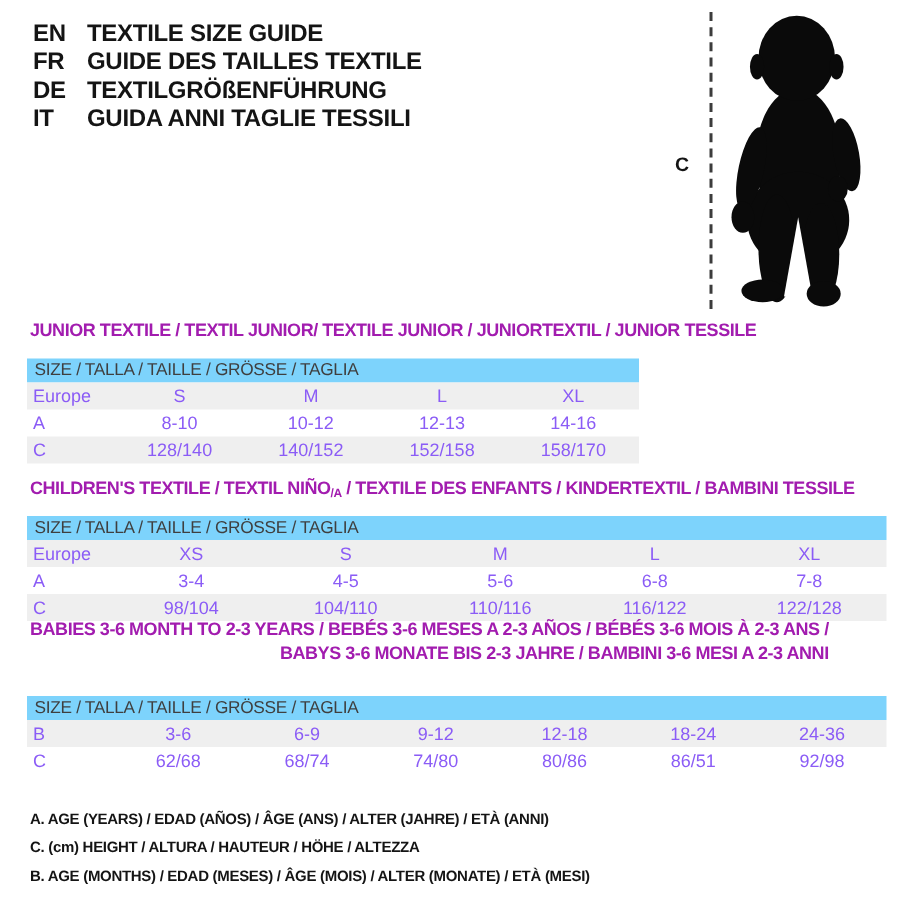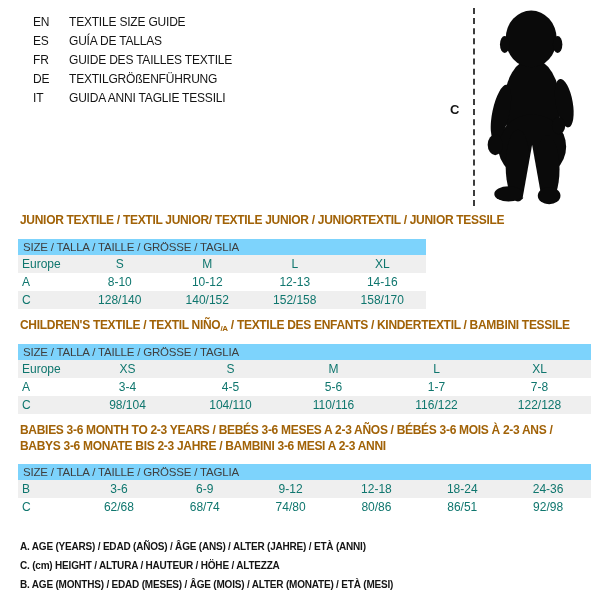--- a/index.html
+++ b/index.html
@@ -4,67 +4,63 @@
 <style>
   html,body{margin:0;padding:0;background:#ffffff;}
   .canvas{
     position:relative;width:600px;height:600px;background:#ffffff;overflow:hidden;
     font-family:"Liberation Sans","DejaVu Sans",sans-serif;color:#141414;
   }
   .abs{position:absolute;}
 
   
   .lang-block{left:22px;top:13px;}
-  .lang-row{display:flex;line-height:19px;font-weight:normal;font-size:12px;letter-spacing:-0.2px;margin-left:11px;}
+  .lang-row{display:flex;line-height:19px;font-weight:bold;font-size:16px;letter-spacing:-0.2px;}
   .lang-code{width:36px;flex:0 0 36px;}
   .lang-label{white-space:nowrap;}
 
   
   .measure-line{left:473px;top:8px;height:198px;width:0;border-left:2px dashed #3c3c3c;}
   .measure-label{left:450px;top:102px;font-weight:bold;font-size:13px;}
   .baby-svg{left:482px;top:6px;}
 
   
-  .section-title{font-weight:bold;font-size:12px;letter-spacing:-0.3px;white-space:nowrap;color:#a16207;}
+  .section-title{font-weight:bold;font-size:12px;letter-spacing:-0.3px;white-space:nowrap;color:#a21caf;text-align:right;}
   .section-title .subscript{font-size:8px;vertical-align:-2px;}
   .title-junior{left:20px;top:213px;}
   .title-children{left:20px;top:318px;}
-  .title-babies{left:20px;top:422px;line-height:16px;}
+  .title-babies{left:20px;top:411px;line-height:16px;}
 
   
   .table{left:18px;}
   .thead{
     background:#7dd3fc;color:#3f3f3f;height:16px;line-height:16px;
     font-size:11.5px;padding-left:5px;letter-spacing:-0.2px;
   }
-  .tr{display:flex;height:18px;line-height:18px;font-size:12px;color:#0f766e;}
+  .tr{display:flex;height:18px;line-height:18px;font-size:12px;color:#8b5cf6;}
   .tr:nth-of-type(even){background:#efefef;}
   .td{flex:1;text-align:center;white-space:nowrap;}
   .td.label{flex:0 0 54px;text-align:left;padding-left:4px;}
   .t-junior{top:239px;width:408px;}
   .t-children{top:344px;width:573px;}
   .t-babies{top:464px;width:573px;}
 
   
   .legend{left:20px;top:537px;}
   .legend-line{font-weight:bold;font-size:10px;line-height:19px;letter-spacing:-0.2px;white-space:nowrap;}
 </style>
 </head>
 <body>
 
 <div class="canvas">
 
   <div class="abs lang-block">
     <div class="lang-row">
       <span class="lang-code">EN</span>
       <span class="lang-label">TEXTILE SIZE GUIDE</span>
-    </div>
-    <div class="lang-row">
-      <span class="lang-code">ES</span>
-      <span class="lang-label">GUÍA DE TALLAS</span>
     </div>
     <div class="lang-row">
       <span class="lang-code">FR</span>
       <span class="lang-label">GUIDE DES TAILLES TEXTILE</span>
     </div>
     <div class="lang-row">
       <span class="lang-code">DE</span>
       <span class="lang-label">TEXTILGRÖßENFÜHRUNG</span>
     </div>
     <div class="lang-row">
@@ -141,21 +137,21 @@
       <div class="td">S</div>
       <div class="td">M</div>
       <div class="td">L</div>
       <div class="td">XL</div>
     </div>
     <div class="tr">
       <div class="td label">A</div>
       <div class="td">3-4</div>
       <div class="td">4-5</div>
       <div class="td">5-6</div>
-      <div class="td">1-7</div>
+      <div class="td">6-8</div>
       <div class="td">7-8</div>
     </div>
     <div class="tr">
       <div class="td label">C</div>
       <div class="td">98/104</div>
       <div class="td">104/110</div>
       <div class="td">110/116</div>
       <div class="td">116/122</div>
       <div class="td">122/128</div>
     </div>

